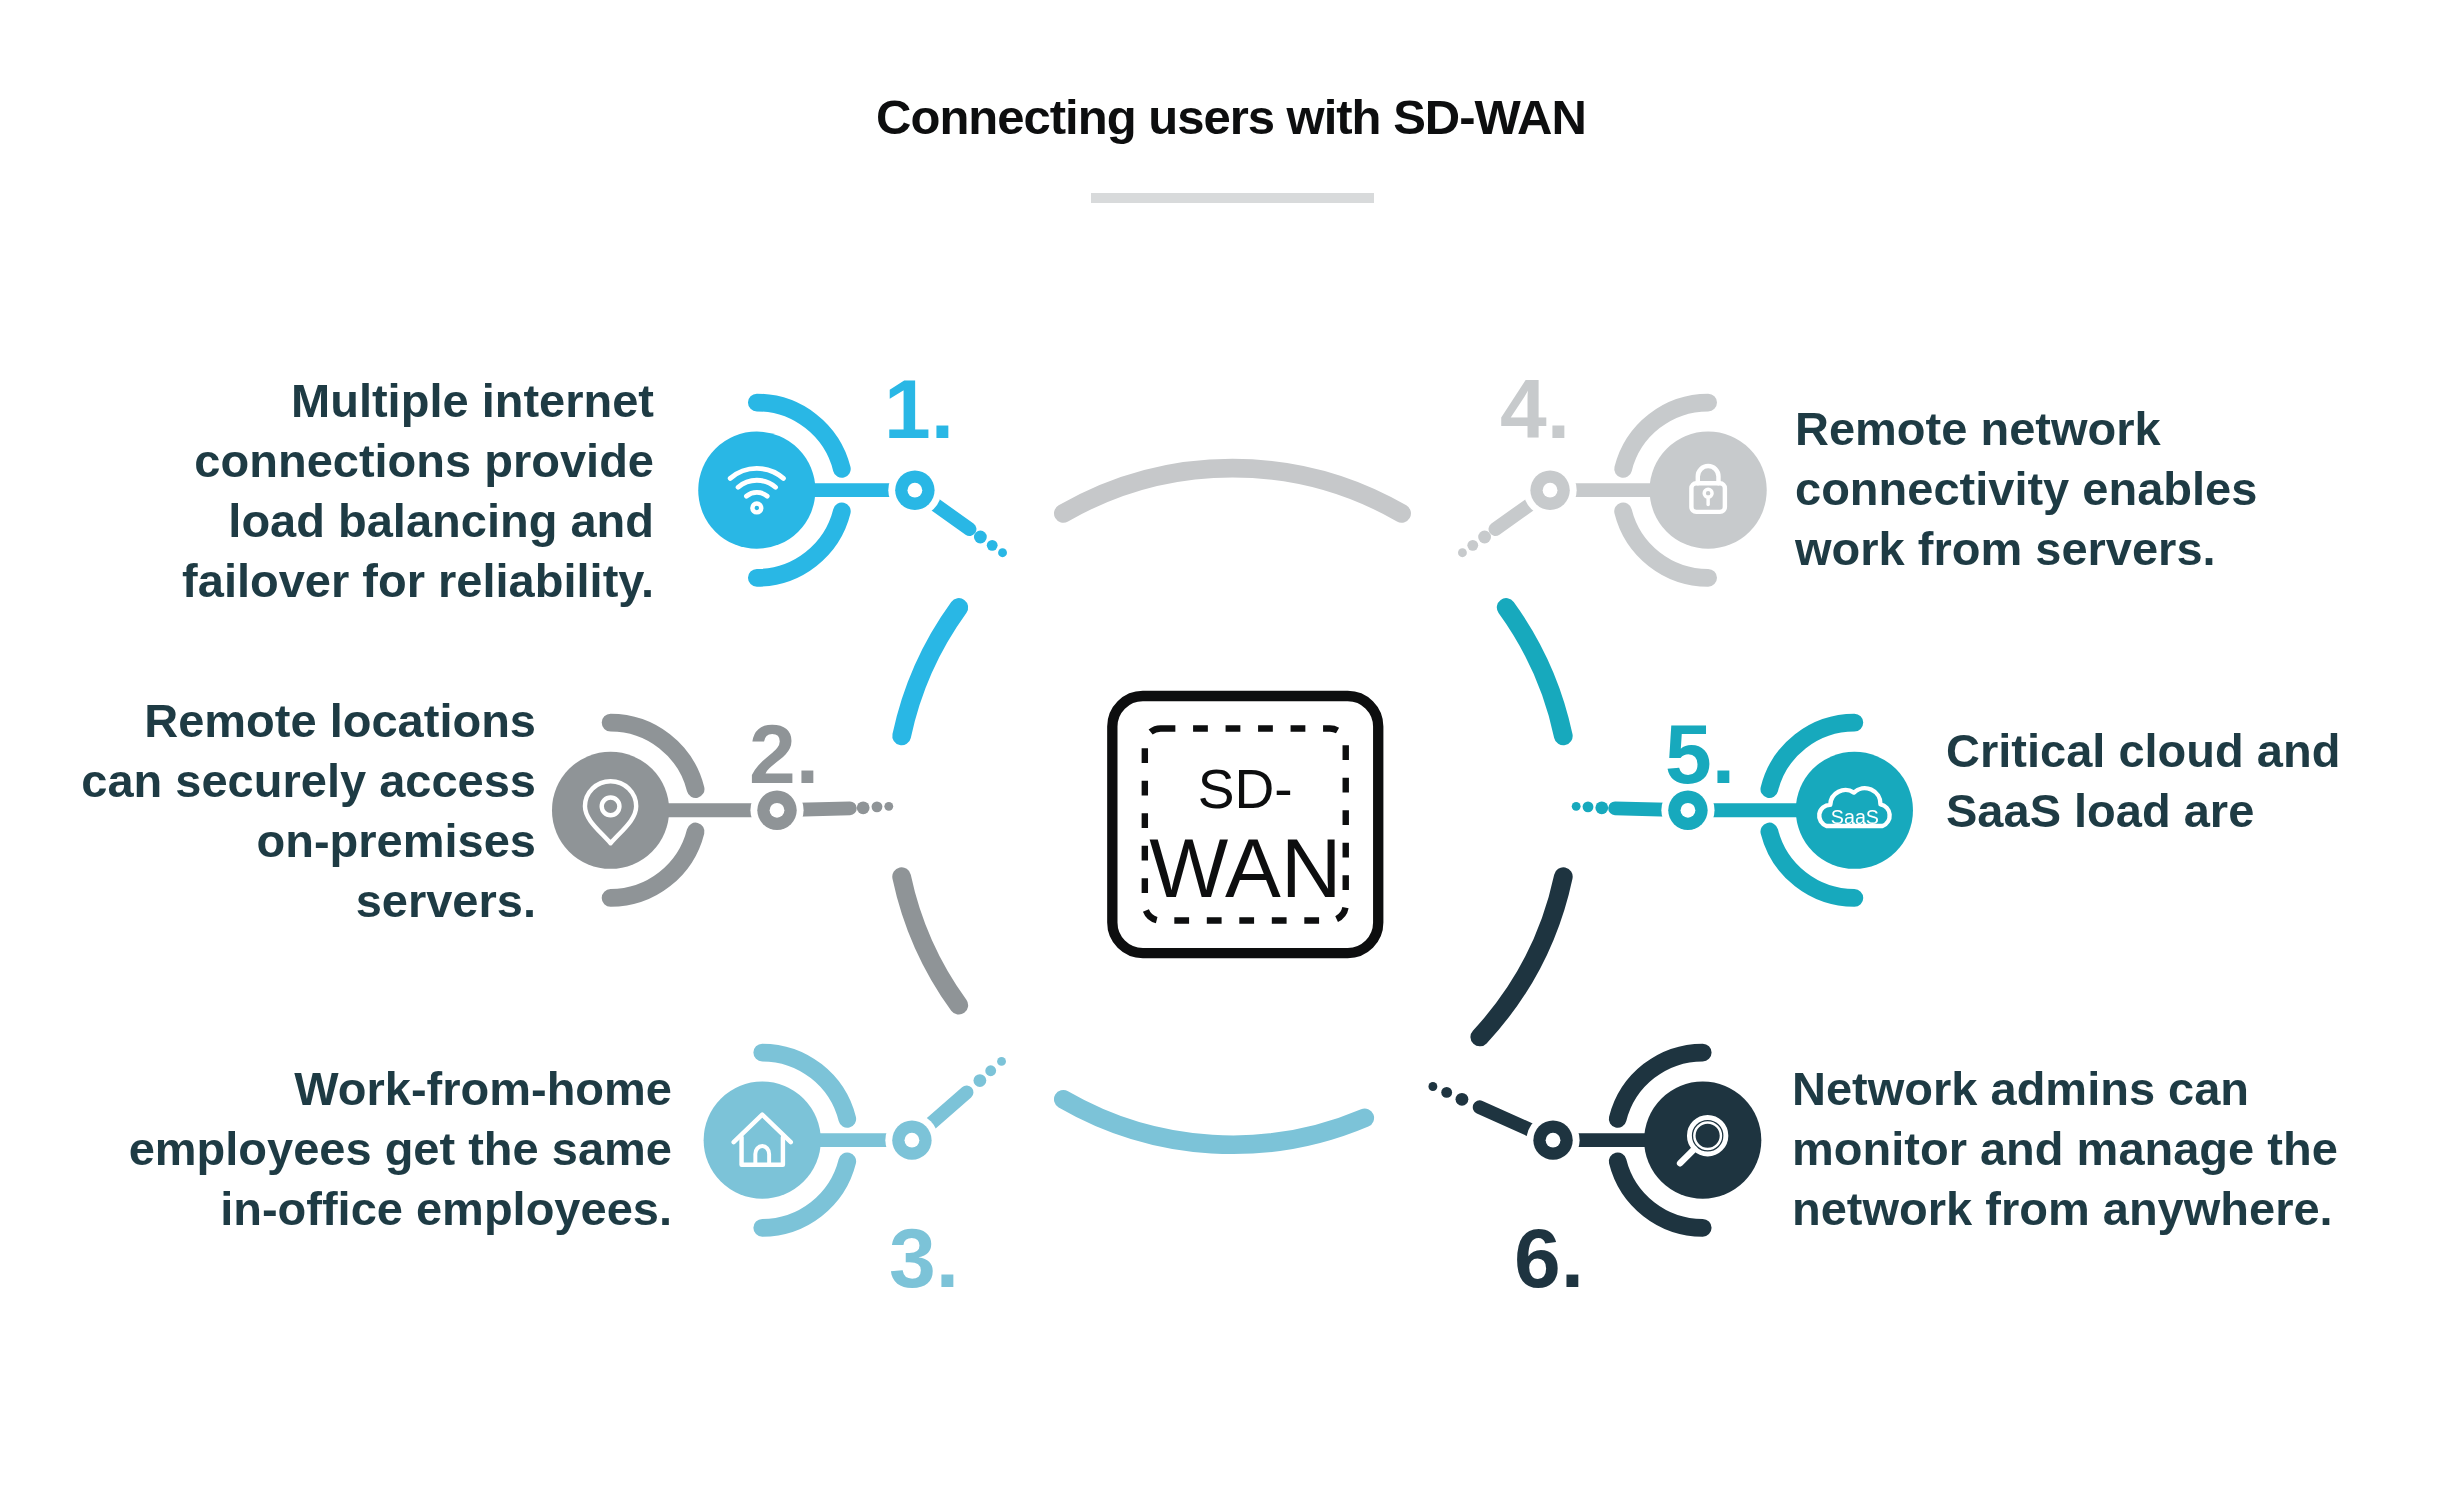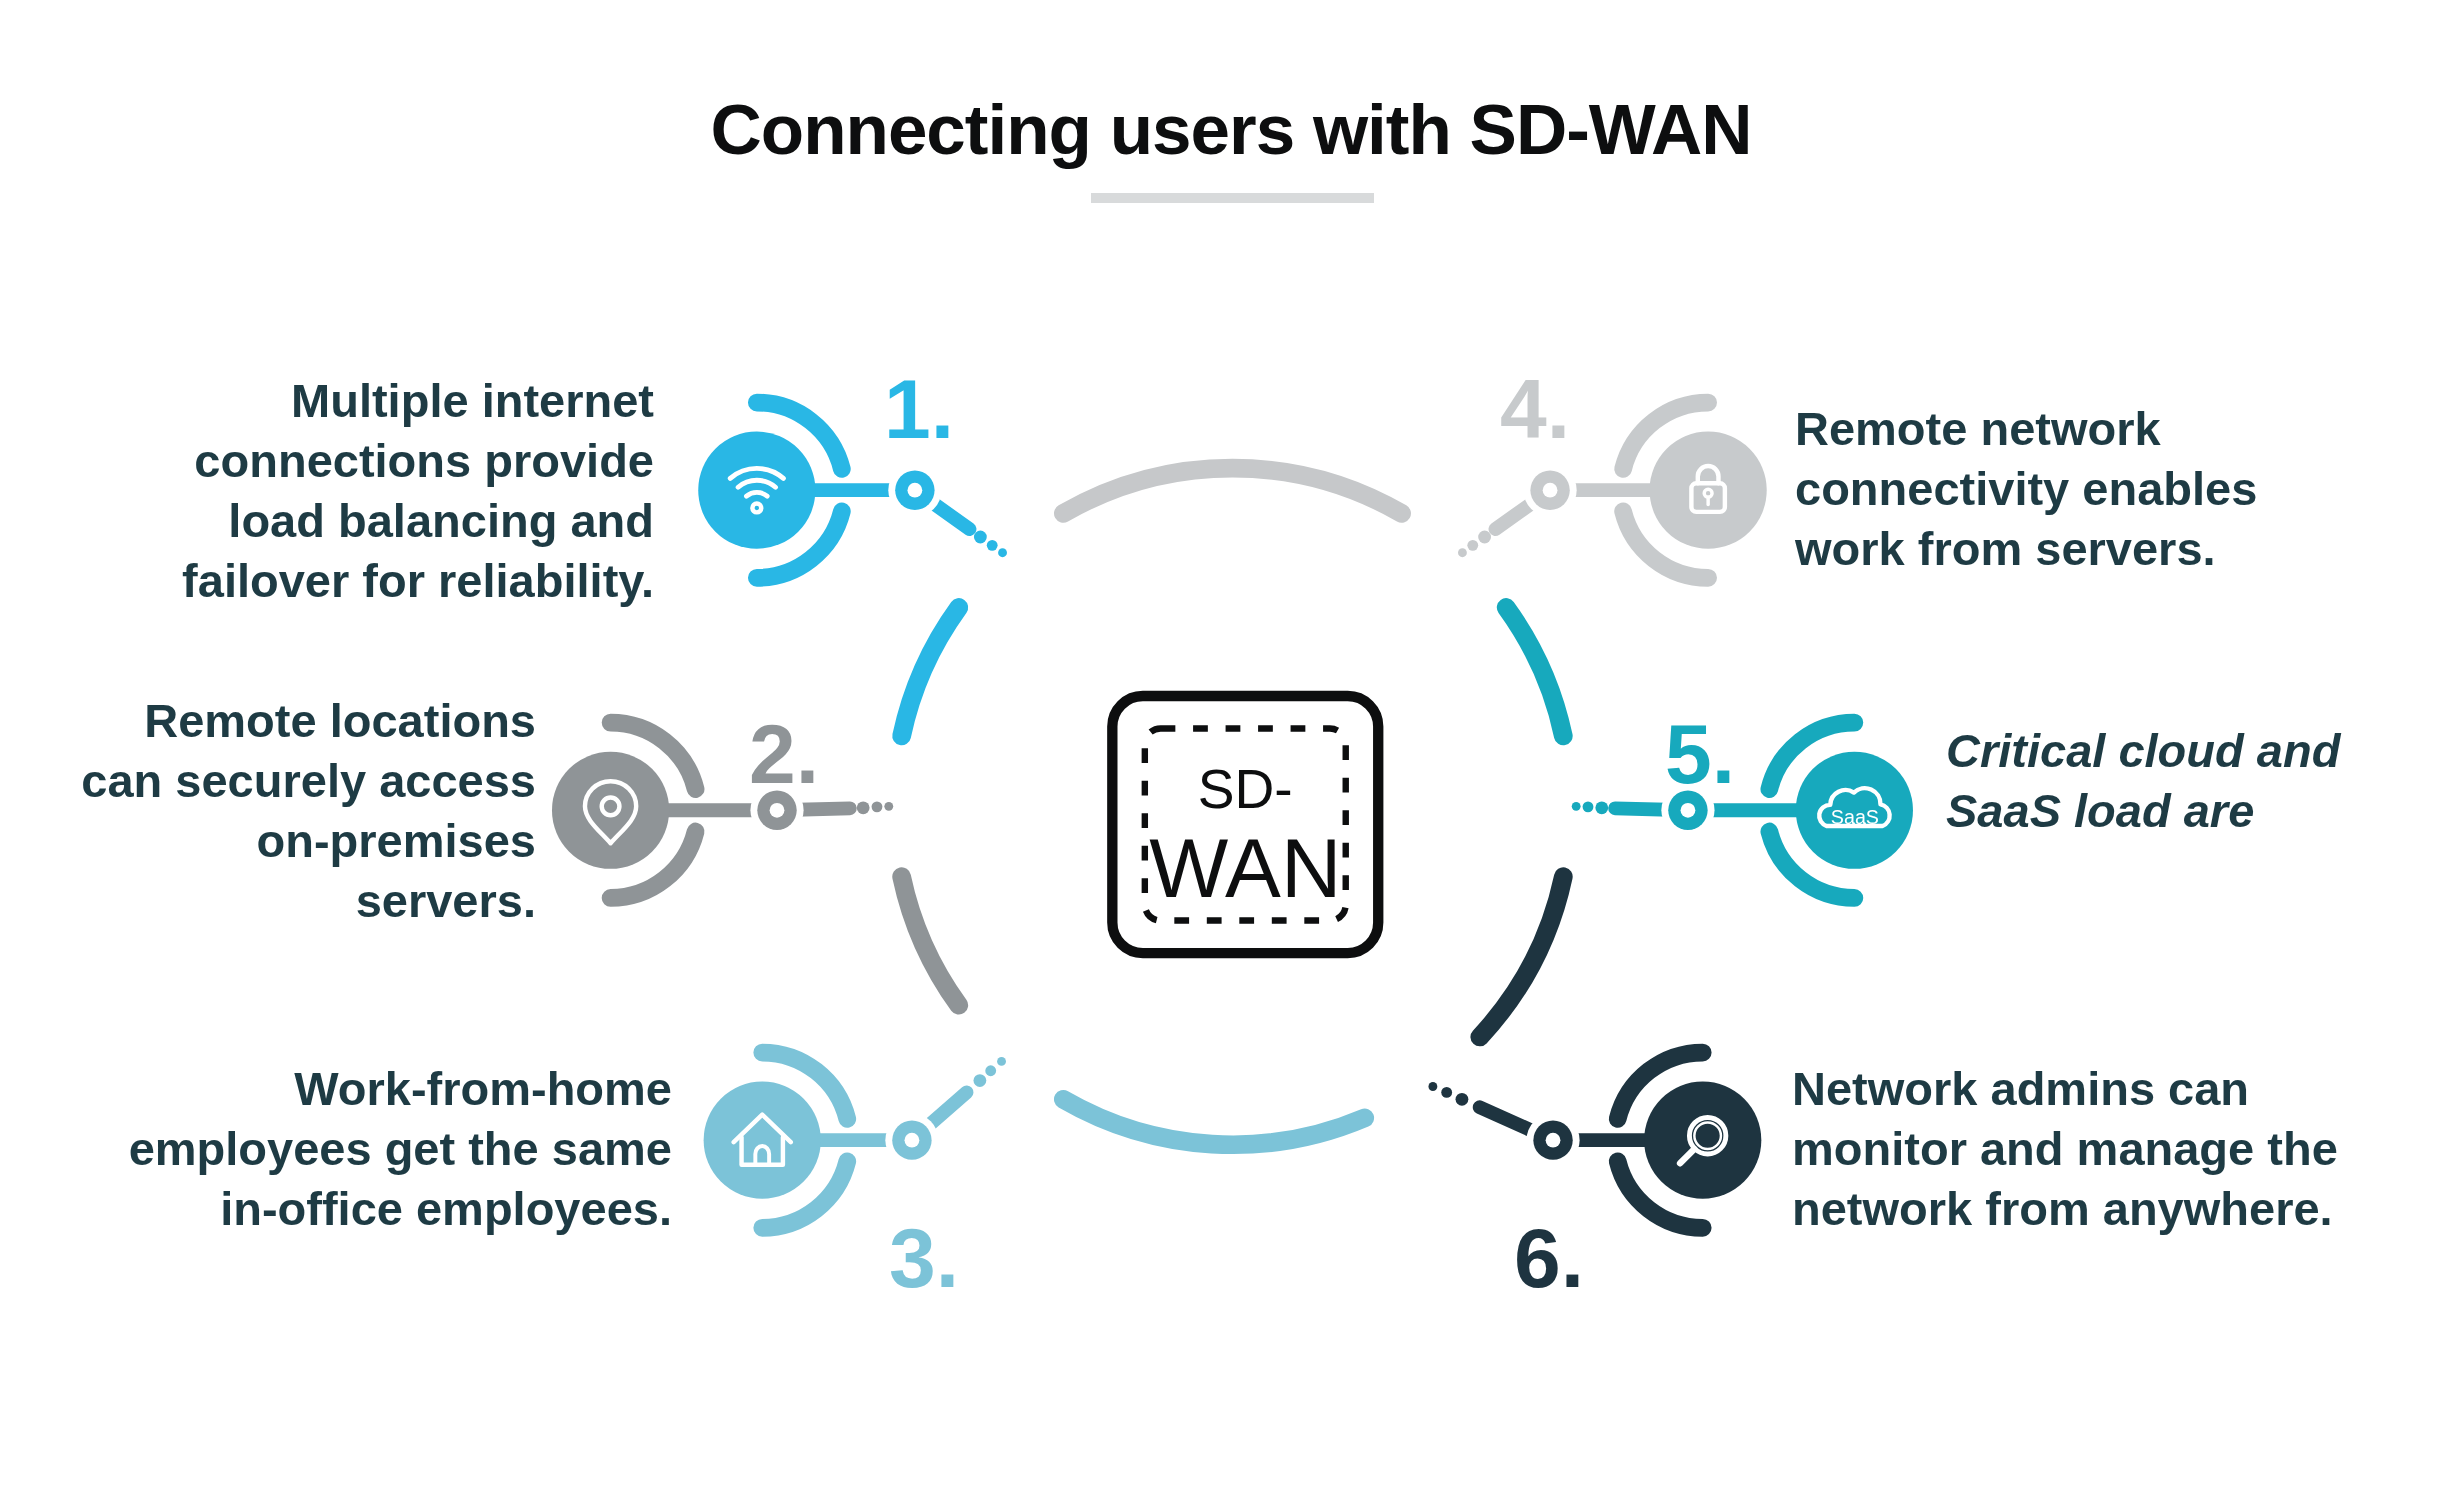--- a/index.html
+++ b/index.html
@@ -1,29 +1,29 @@
 <!DOCTYPE html>
 <html style="--cyan: #29b7e5; --gray: #8f9497; --lightblue: #7cc3d8; --lightgray: #c7cacc; --teal: #17a9bd; --dark: #1e3440; --topgray: #c6c8ca; --text: #1e3b44; --title: #0d0e0f; --underline: #d8dadb;font-size:7.9px"><head>
 <meta charset="utf-8">
 <style>
   html,body{margin:0;padding:0;background:#fff;}
   .stage{position:relative;width:2462px;height:1493px;background:#fff;overflow:hidden;
          font-family:"Liberation Sans",sans-serif;}
   .stage svg{position:absolute;left:0;top:0;}
   .title{position:absolute;left:0;top:89px;width:2462px;text-align:center;
-         font-size:71px;font-weight:700;letter-spacing:-1px;color:var(--title);}
+         font-size:49px;font-weight:700;letter-spacing:-1px;color:var(--title);}
   .underline{position:absolute;left:1091px;top:193px;width:283px;height:9.8px;background:var(--underline);}
   .desc{position:absolute;font-size:47px;line-height:60px;font-weight:700;color:var(--text);}
   .desc.right{text-align:right;margin-left:14px;}
   .desc.left{text-align:left;}
   .t1{left:74px;top:371px;width:566px;}
   .t2{left:0px;top:691px;width:522px;}
   .t3{left:60px;top:1059px;width:598px;}
   .t4{left:1795px;top:399px;width:645px;}
-  .t5{left:1946px;top:721px;width:497px;font-style:italic;}
+  .t5{left:1946px;top:721px;width:497px;}
   .t6{left:1792px;top:1059px;width:660px;}
   .num{position:absolute;font-size:84px;font-weight:700;line-height:1;}
   .n1{left:884px;top:367px;}
   .n2{left:749px;top:712px;}
   .n3{left:889px;top:1216px;}
   .n4{left:1500px;top:367px;}
   .n5{left:1665px;top:712px;}
   .n6{left:1514px;top:1216px;}
   .c-cyan{color:var(--cyan);} .c-gray{color:var(--gray);} .c-lightblue{color:var(--lightblue);}
   .c-lightgray{color:var(--lightgray);} .c-teal{color:var(--teal);} .c-dark{color:var(--dark);}

